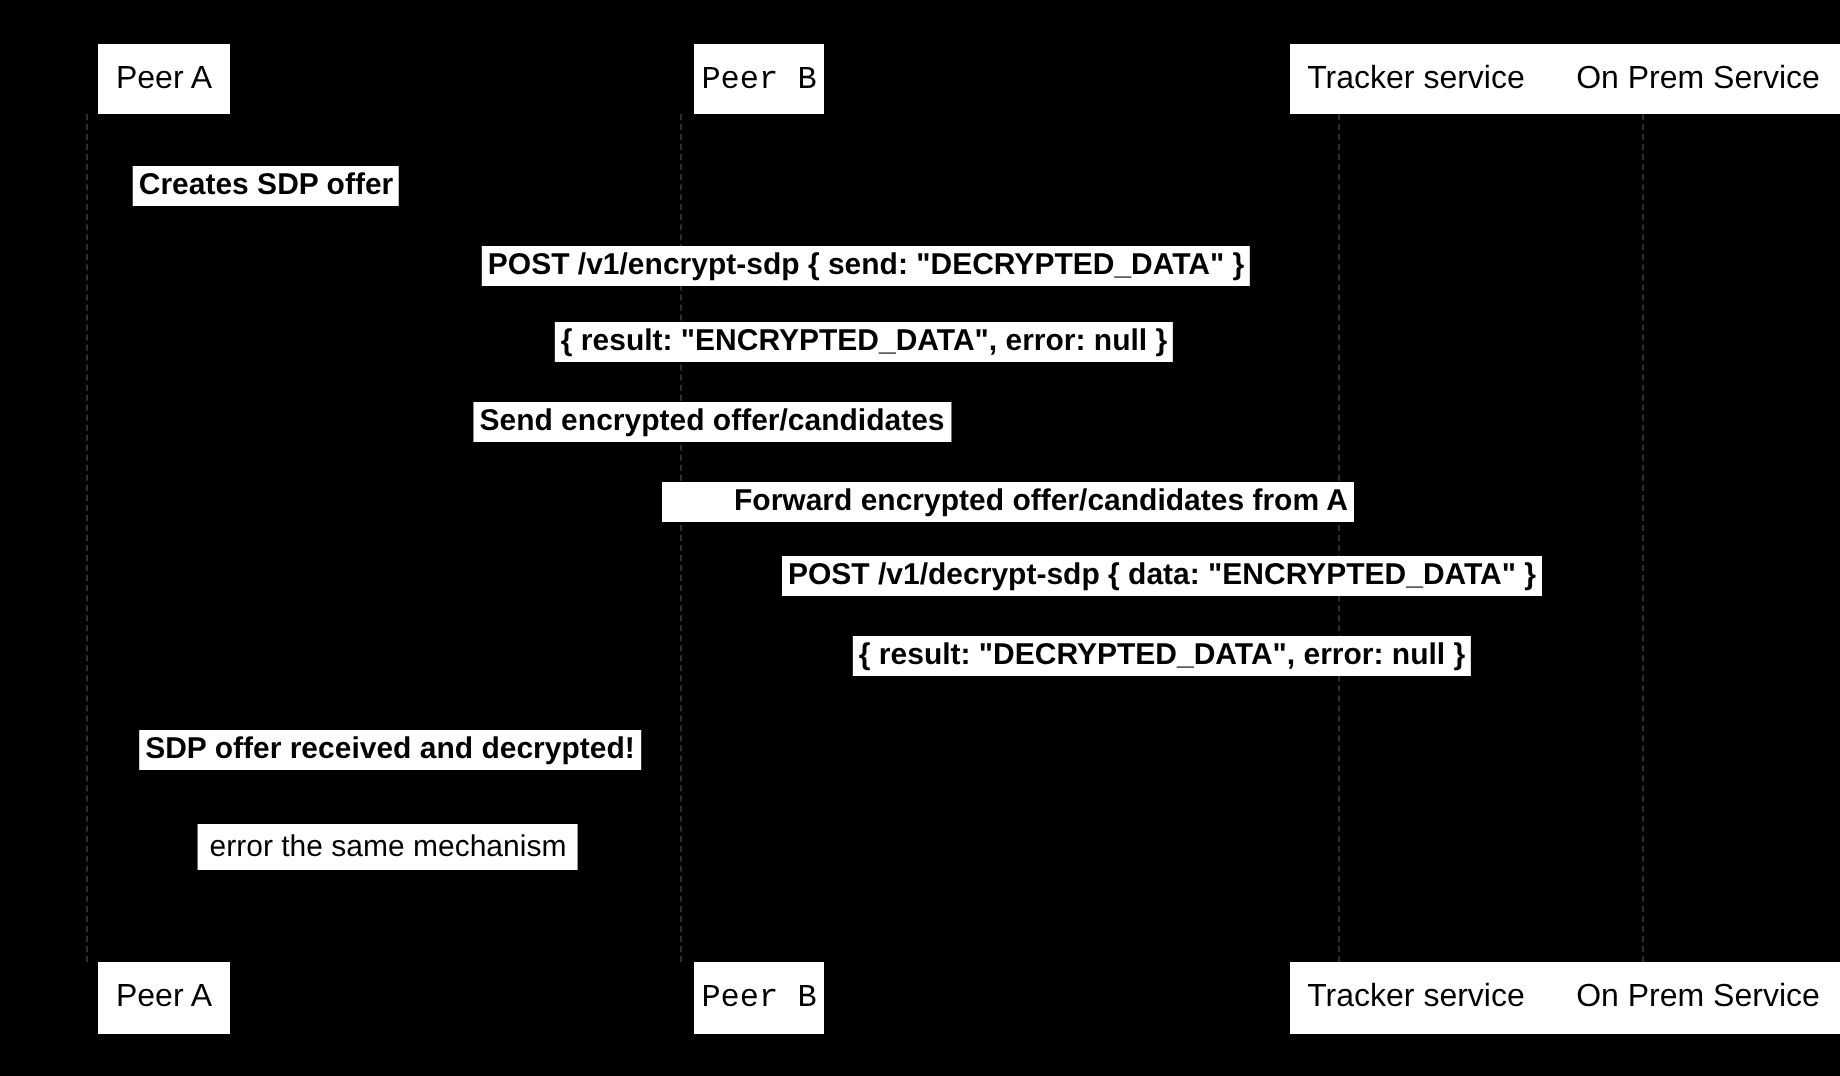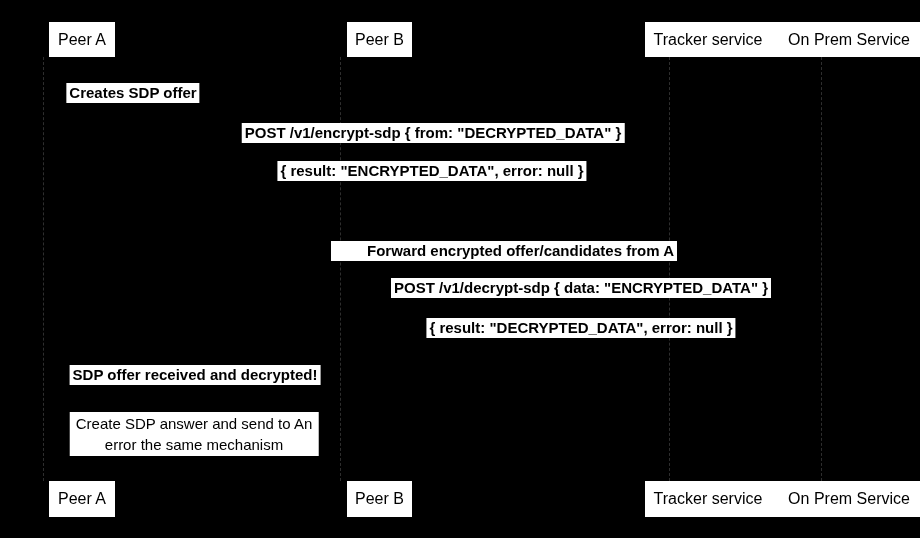--- a/index.html
+++ b/index.html
@@ -21,21 +21,21 @@
     align-items: center;
     justify-content: center;
     font-size: 16px;
     white-space: nowrap;
     box-sizing: border-box;
     margin-left: 39px;
   }
   .row-top    { top: 22px; }
   .row-bottom { top: 481px; height: 36px; }
   .pos-peer-a  { left: 10px;  width: 66px;  }
-  .pos-peer-b  { left: 308px; width: 65px;  }
+  .pos-peer-b  { left: 308px; width: 65px; font-family: Liberation Mono, monospace;  }
   .pos-tracker { left: 606px; width: 126px; }
   .pos-onprem  { left: 728px; width: 164px; }
 
   
   .lifeline {
     position: absolute;
     top: 57px;
     height: 424px;
     width: 0;
     border-left: 1px dashed #2e2e2e;
@@ -91,29 +91,29 @@
   <div class="lifeline ll-peer-b"></div>
   <div class="lifeline ll-tracker"></div>
   <div class="lifeline ll-onprem"></div>
 
   <div class="actor row-top pos-peer-a">Peer A</div>
   <div class="actor row-top pos-peer-b">Peer B</div>
   <div class="actor row-top pos-tracker">Tracker service</div>
   <div class="actor row-top pos-onprem">On Prem Service</div>
 
   <div class="msg m0">Creates SDP offer</div>
-  <div class="msg m1">POST /v1/encrypt-sdp { from: "DECRYPTED_DATA" }</div>
+  <div class="msg m1">POST /v1/encrypt-sdp { send: "DECRYPTED_DATA" }</div>
   <div class="msg m2">{ result: "ENCRYPTED_DATA", error: null }</div>
+  <div class="msg m3">Send encrypted offer/candidates</div>
   <div class="msg m4">Forward encrypted offer/candidates from A</div>
   <div class="msg m5">POST /v1/decrypt-sdp { data: "ENCRYPTED_DATA" }</div>
   <div class="msg m6">{ result: "DECRYPTED_DATA", error: null }</div>
   <div class="msg m7">SDP offer received and decrypted!</div>
 
   <div class="note">
-    <span>Create SDP answer and send to An</span>
     <span>error the same mechanism</span>
   </div>
 
   <div class="actor row-bottom pos-peer-a">Peer A</div>
   <div class="actor row-bottom pos-peer-b">Peer B</div>
   <div class="actor row-bottom pos-tracker">Tracker service</div>
   <div class="actor row-bottom pos-onprem">On Prem Service</div>
 
 </div>
 

